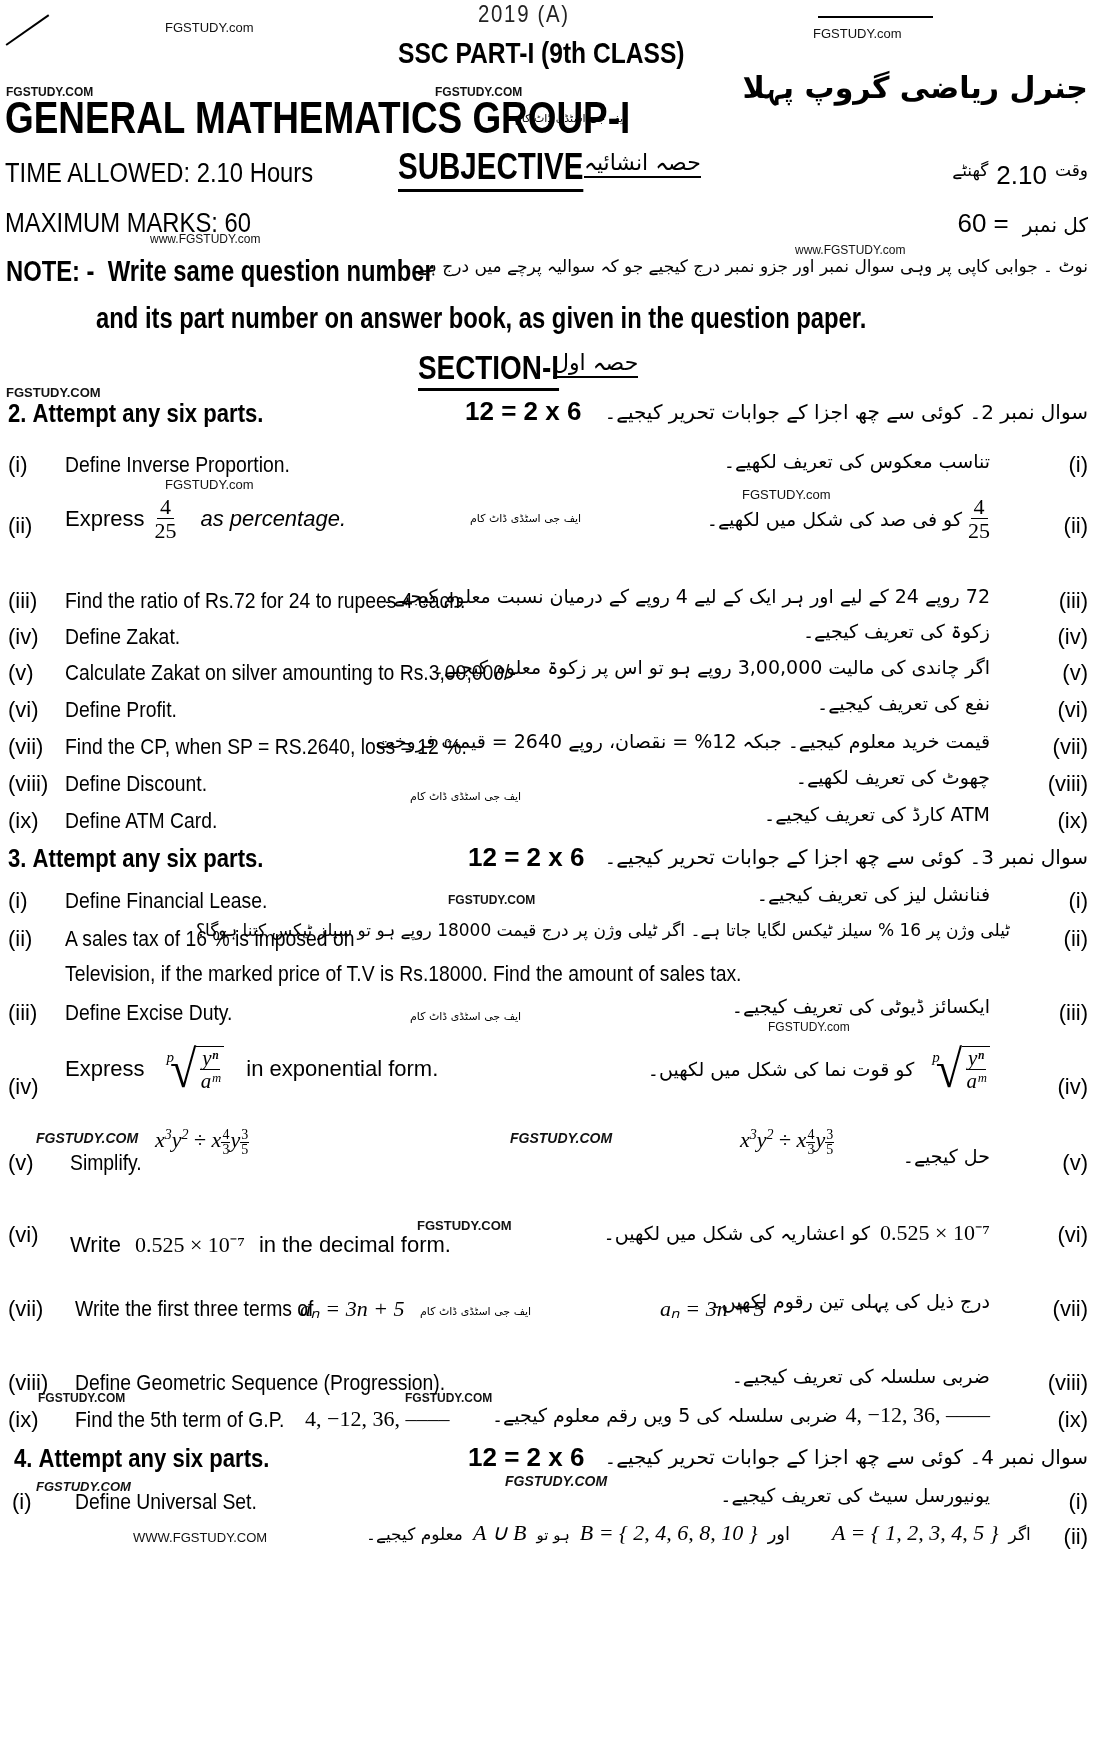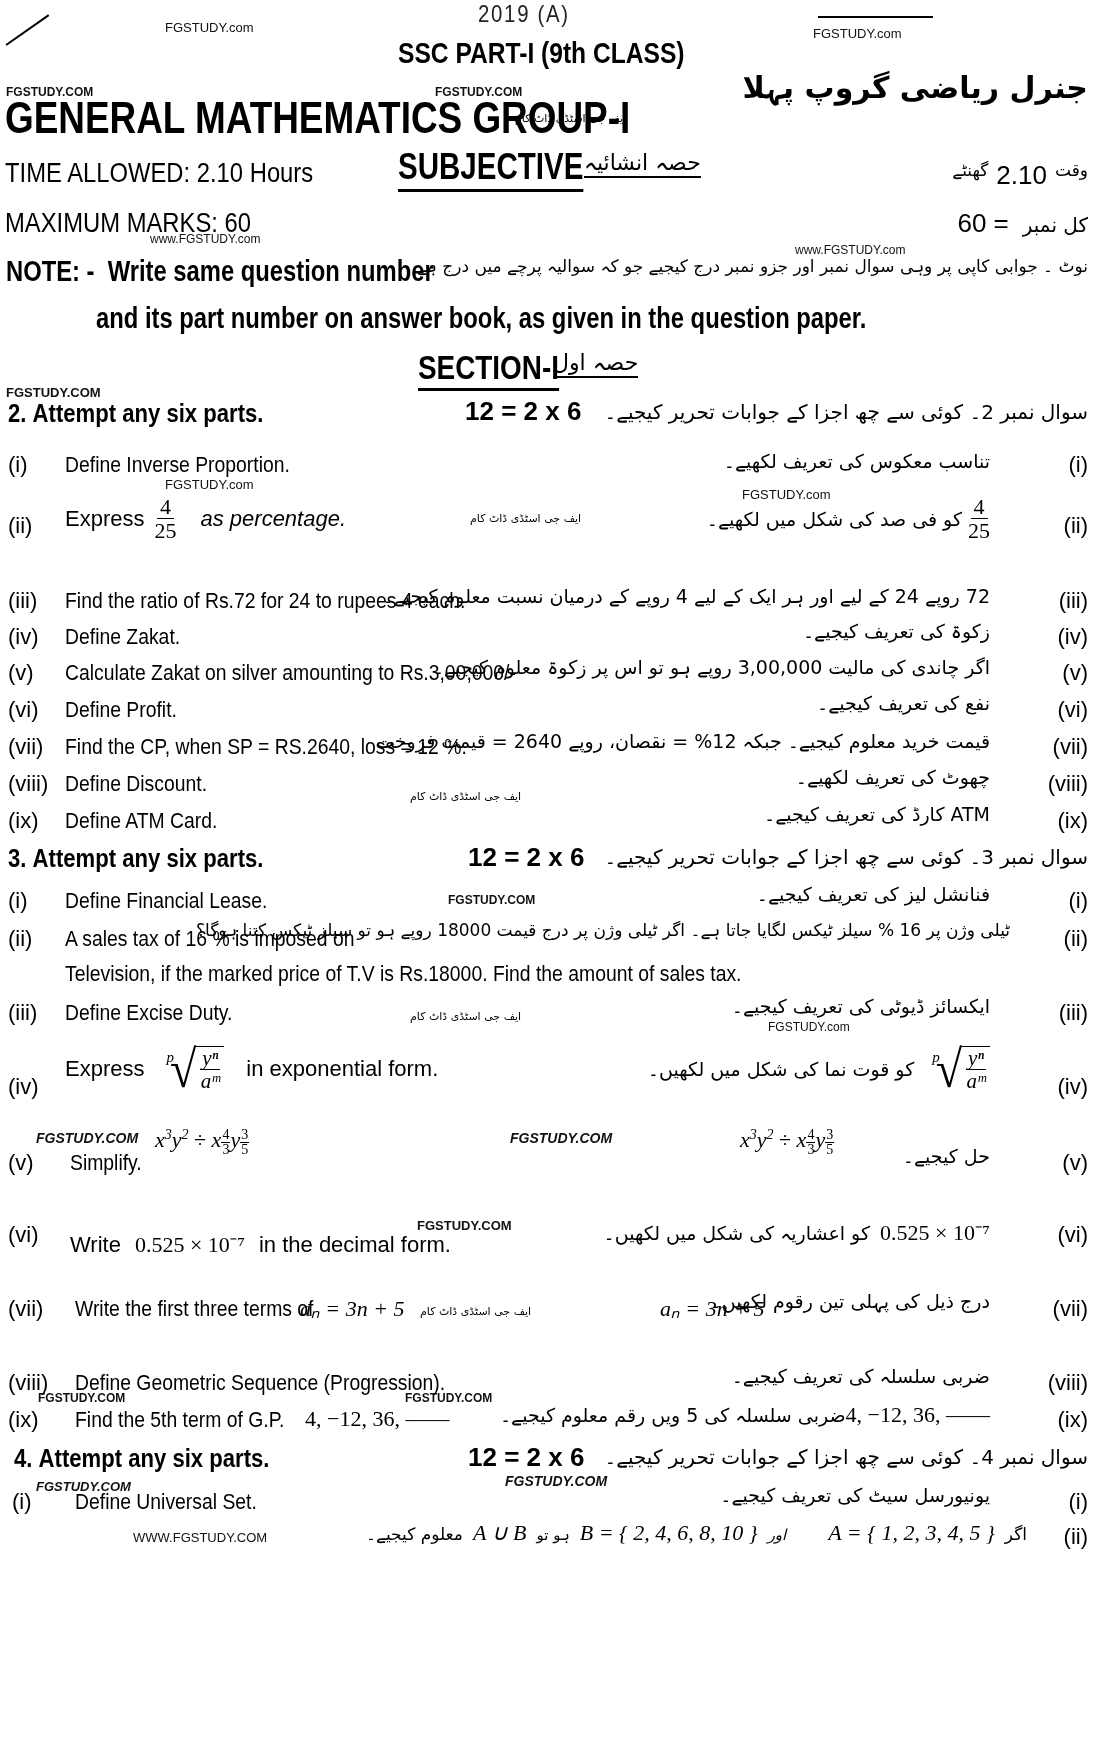--- a/index.html
+++ b/index.html
@@ -247,21 +247,21 @@
 <div class="abs part" style="left:8px;top:1370px;">(viii)</div>
 <div class="abs en" style="left:75px;top:1370px;">Define Geometric Sequence (Progression).</div>
 <div class="abs ur" style="right:110px;top:1365px;">ضربی سلسلہ کی تعریف کیجیے۔</div>
 <div class="abs part" style="right:12px;top:1370px;">(viii)</div>
 
 <div class="abs wm-b" style="left:38px;top:1391px;font-size:12px;">FGSTUDY.COM</div>
 <div class="abs wm-b" style="left:405px;top:1391px;font-size:12px;">FGSTUDY.COM</div>
 <div class="abs part" style="left:8px;top:1407px;">(ix)</div>
 <div class="abs en" style="left:75px;top:1407px;">Find the 5th term of G.P.</div>
 <div class="abs math-n" style="left:305px;top:1406px;">4, −12, 36, ––––</div>
-<div class="abs" style="right:110px;top:1402px;display:flex;align-items:baseline;gap:0;">
+<div class="abs" style="right:110px;top:1402px;display:flex;align-items:baseline;gap:8px;">
   <span class="ur">ضربی سلسلہ کی 5 ویں رقم معلوم کیجیے۔</span>
   <span class="math-n">4, −12, 36, ––––</span>
 </div>
 <div class="abs part" style="right:12px;top:1407px;">(ix)</div>
 
 <div class="abs q-head" style="left:14px;top:1443px;">
   <span>4.</span>&nbsp;<span>Attempt any six parts.</span>
 </div>
 <div class="abs marks" style="left:468px;top:1442px;">12 = 2 x 6</div>
 <div class="abs ur" style="right:12px;top:1445px;font-size:20px;">سوال نمبر 4۔ کوئی سے چھ اجزا کے جوابات تحریر کیجیے۔</div>
@@ -270,19 +270,19 @@
 <div class="abs wm-bi" style="left:36px;top:1479px;font-size:13px;">FGSTUDY.COM</div>
 <div class="abs part" style="left:12px;top:1489px;">(i)</div>
 <div class="abs en" style="left:75px;top:1489px;">Define Universal Set.</div>
 <div class="abs ur" style="right:110px;top:1484px;">یونیورسل سیٹ کی تعریف کیجیے۔</div>
 <div class="abs part" style="right:12px;top:1489px;">(i)</div>
 
 <div class="abs wm" style="left:133px;top:1530px;font-size:13px;">WWW.FGSTUDY.COM</div>
 <div class="abs" style="left:366px;top:1520px;display:flex;align-items:baseline;gap:10px;direction:rtl;">
   <span class="ur" style="font-size:17px;">اگر</span>
   <span class="math" style="direction:ltr;margin-left:32px;">A = { 1, 2, 3, 4, 5 }</span>
-  <span class="ur" style="font-size:15px;font-style:italic;">اور</span>
+  <span class="ur" style="font-size:18px;">اور</span>
   <span class="math" style="direction:ltr;">B = { 2, 4, 6, 8, 10 }</span>
   <span class="ur" style="font-size:15px;">ہو تو</span>
   <span class="math" style="direction:ltr;">A ∪ B</span>
   <span class="ur" style="font-size:17px;">معلوم کیجیے۔</span>
 </div>
 <div class="abs part" style="right:12px;top:1524px;">(ii)</div>
 
 </body></html>

